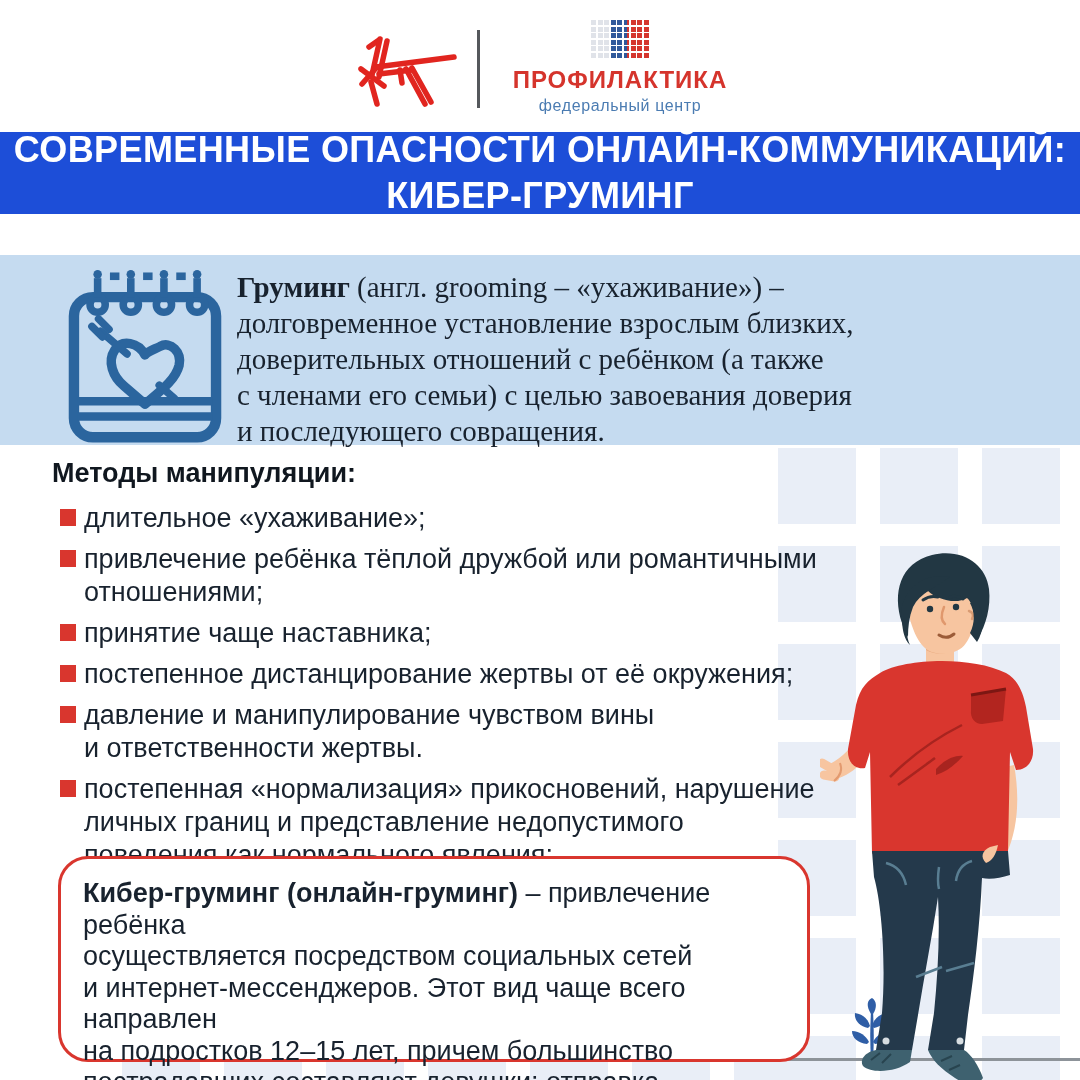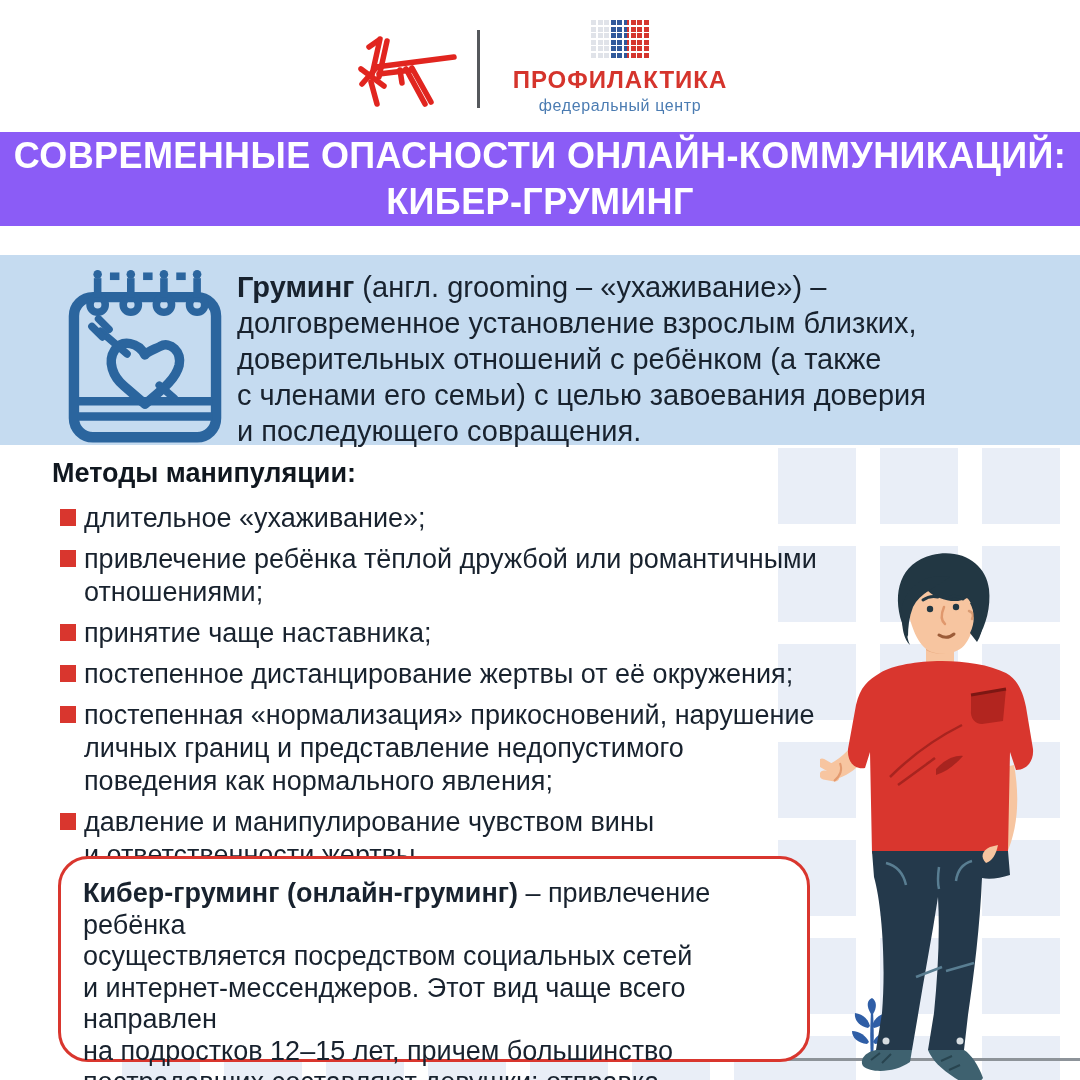--- a/index.html
+++ b/index.html
@@ -13,26 +13,26 @@
   .brand{position:absolute;left:500px;top:20px;width:240px;display:flex;flex-direction:column;align-items:center;}
   .mosaic{width:58px;height:39px;margin-bottom:6px;
     background:
       repeating-linear-gradient(to bottom, rgba(0,0,0,0) 0 5px, #fff 5px 6.6px),
       repeating-linear-gradient(to right, rgba(0,0,0,0) 0 5px, #fff 5px 6.6px),
       linear-gradient(to right,#e0e3e9 0 31%, #30599b 31% 62%, #d5362e 62% 100%);}
   .brand-name{font-size:24px;font-weight:bold;letter-spacing:1px;color:#d5342c;line-height:30px;}
   .brand-sub{font-size:16px;color:#4b7cb2;letter-spacing:.6px;margin-top:2px;}
 
   
-  .banner{position:absolute;left:0;top:132px;width:1080px;height:94px;background:#8b5cf6;
+  .banner{position:absolute;left:0;top:132px;width:1080px;height:82px;background:#1d4ed8;
           display:flex;flex-direction:column;align-items:center;justify-content:center;}
   .banner div{color:#ffffff;font-weight:bold;font-size:36px;line-height:46px;letter-spacing:.4px;text-align:center;}
 
   
-  .defpanel{position:absolute;left:0;top:255px;width:1080px;height:190px;background:#c5dbf0;}
+  .defpanel{position:absolute;left:0;top:255px;width:1080px;height:190px;background:#c5dbf0;font-family:Liberation Serif, serif;}
   .def-icon{position:absolute;left:62px;top:8px;}
   .def-text{position:absolute;left:237px;top:14px;width:800px;font-size:29px;line-height:36px;
             color:#18222e;white-space:pre-line;}
   .def-term{font-weight:bold;}
 
   
   .grid-right{position:absolute;left:778px;top:448px;width:302px;height:632px;
     background:
       repeating-linear-gradient(to bottom, rgba(0,0,0,0) 0 76px, #fff 76px 98px),
       repeating-linear-gradient(to right, #e9eef7 0 78px, #fff 78px 102px);}
@@ -148,28 +148,28 @@
     <li>
         <span class="sq"></span>
         <span class="bt">принятие чаще наставника;</span>
       </li>
     <li>
         <span class="sq"></span>
         <span class="bt">постепенное дистанцирование жертвы от её окружения;</span>
       </li>
     <li>
         <span class="sq"></span>
+        <span class="bt">давление и манипулирование чувством вины
+и ответственности жертвы.</span>
+      </li>
+    <li>
+        <span class="sq"></span>
         <span class="bt">постепенная «нормализация» прикосновений, нарушение
 личных границ и представление недопустимого
 поведения как нормального явления;</span>
-      </li>
-    <li>
-        <span class="sq"></span>
-        <span class="bt">давление и манипулирование чувством вины
-и ответственности жертвы.</span>
       </li>
   </ul>
 
   <div class="callout">
     <div class="callout-text"><span class="co-term">Кибер-груминг (онлайн-груминг)</span><span> – привлечение ребёнка
 осуществляется посредством социальных сетей
 и интернет-мессенджеров. Этот вид чаще всего направлен
 на подростков 12–15 лет, причем большинство
 пострадавших составляют девушки: отправка интимных
 фотографий и видеозаписей.</span></div>

